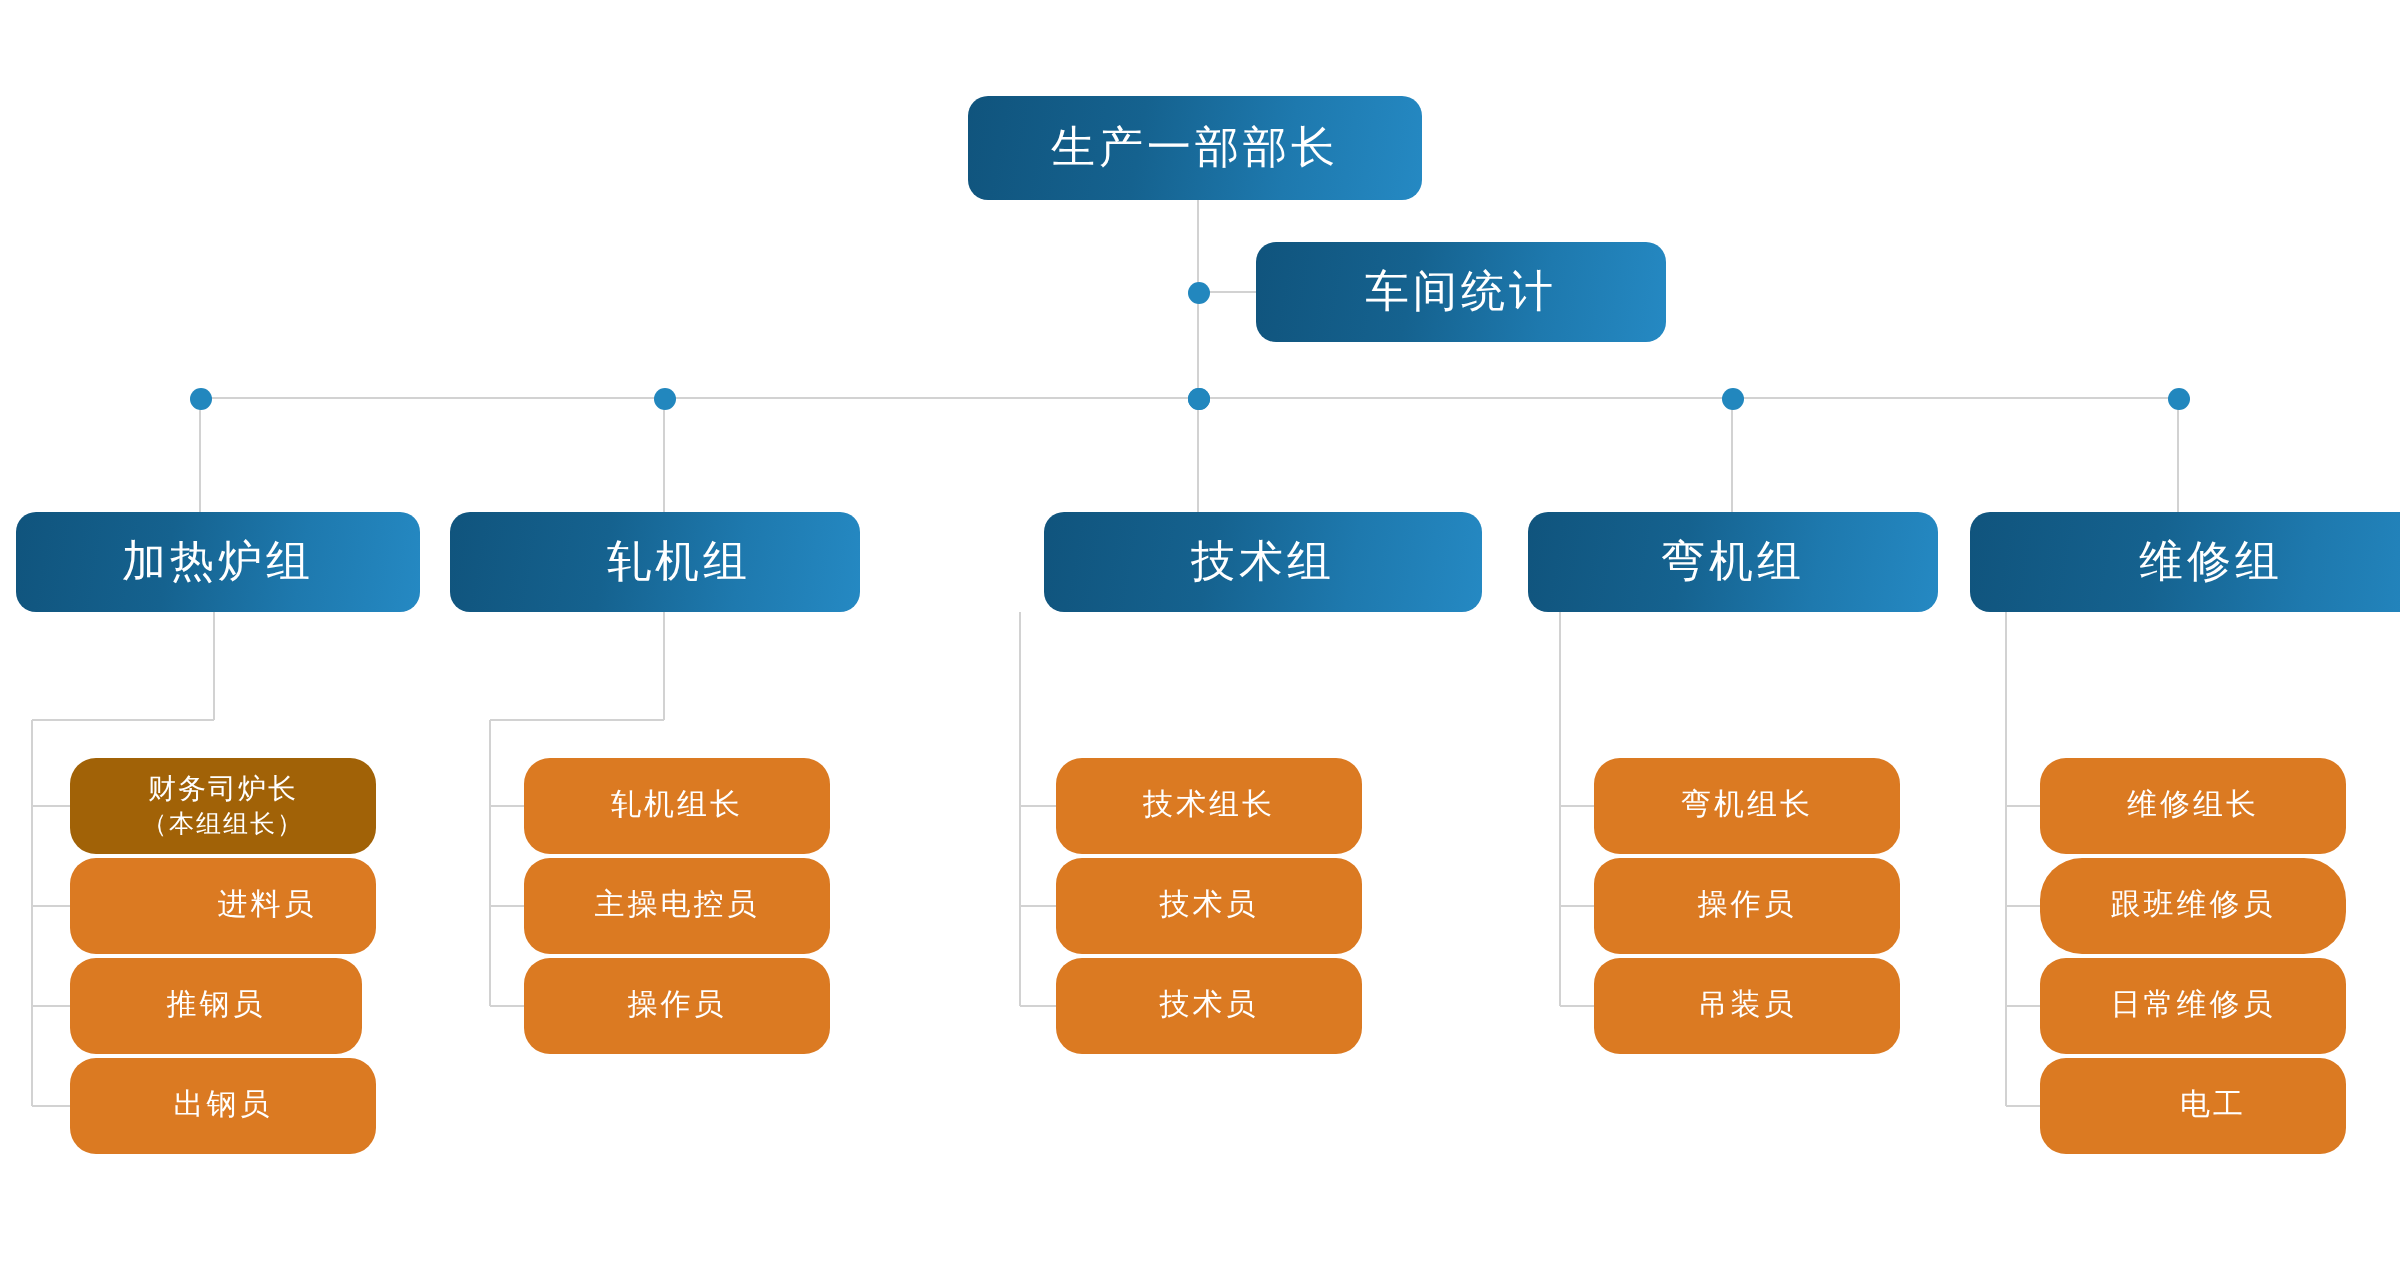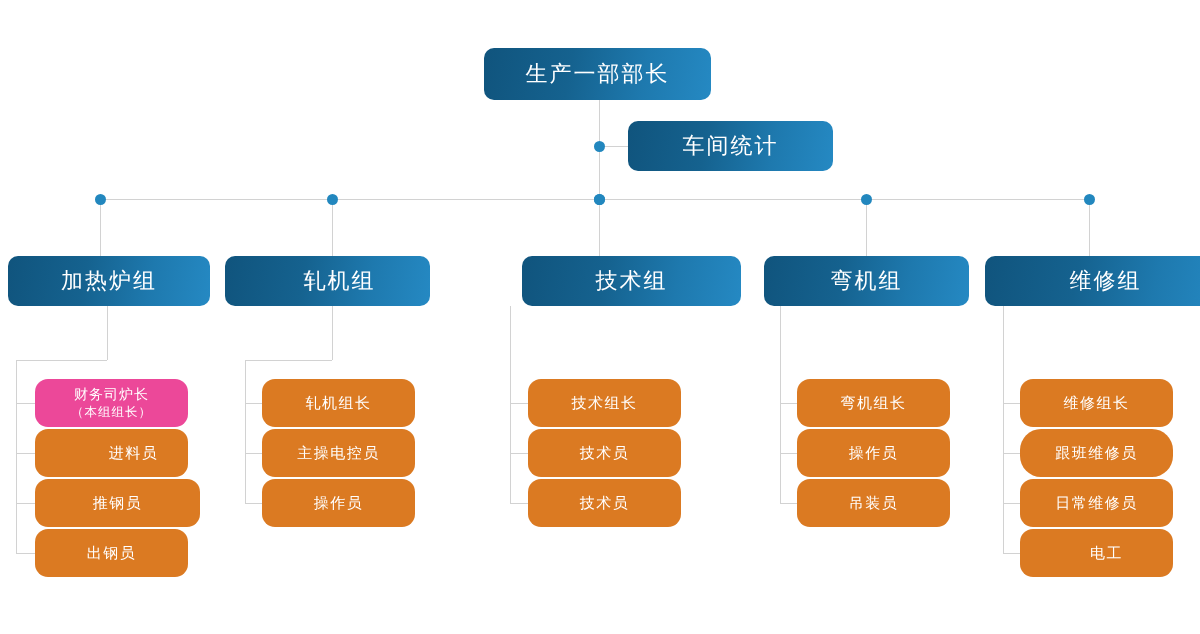--- a/index.html
+++ b/index.html
@@ -115,23 +115,23 @@
       <line x1="1003" y1="503" x2="1020" y2="503" stroke="#D2D2D2" stroke-width="1" shape-rendering="crispEdges"></line>
       <line x1="1003" y1="553" x2="1020" y2="553" stroke="#D2D2D2" stroke-width="1" shape-rendering="crispEdges"></line>
     </svg>
   <div id="nodes-layer">
       <div class="node blue root" style="left: 484px; top: 48px; width: 227px; height: 52px;"><div>生产一部部长</div></div>
       <div class="node blue" style="left: 628px; top: 121px; width: 205px; height: 50px;"><div>车间统计</div></div>
       <div class="dot" style="left: 593.5px; top: 140.5px; background: rgb(34, 135, 190);"></div>
       <div class="dot" style="left: 593.5px; top: 193.5px; background: rgb(34, 135, 190);"></div>
       <div class="dot" style="left: 94.5px; top: 193.5px; background: rgb(34, 135, 190);"></div>
       <div class="node blue" style="left: 8px; top: 256px; width: 202px; height: 50px;"><div>加热炉组</div></div>
-      <div class="node orange two-line" style="left: 35px; top: 379px; width: 153px; height: 48px; background: #ec4899;"><div>财务司炉长<span class="sub">（本组组长）</span></div></div>
+      <div class="node orange two-line" style="left: 35px; top: 379px; width: 153px; height: 48px; background: #a16207;"><div>财务司炉长<span class="sub">（本组组长）</span></div></div>
       <div class="node orange" style="left: 35px; top: 429px; width: 153px; height: 48px; background: rgb(219, 122, 34); padding-left: 44px;"><div>进料员</div></div>
-      <div class="node orange" style="left: 35px; top: 479px; width: 165px; height: 48px; background: rgb(219, 122, 34);"><div>推钢员</div></div>
+      <div class="node orange" style="left: 35px; top: 479px; width: 146px; height: 48px; background: rgb(219, 122, 34);"><div>推钢员</div></div>
       <div class="node orange" style="left: 35px; top: 529px; width: 153px; height: 48px; background: rgb(219, 122, 34);"><div>出钢员</div></div>
       <div class="dot" style="left: 326.5px; top: 193.5px; background: rgb(34, 135, 190);"></div>
       <div class="node blue" style="left: 225px; top: 256px; width: 205px; height: 50px; padding-left: 24px;"><div>轧机组</div></div>
       <div class="node orange" style="left: 262px; top: 379px; width: 153px; height: 48px; background: rgb(219, 122, 34);"><div>轧机组长</div></div>
       <div class="node orange" style="left: 262px; top: 429px; width: 153px; height: 48px; background: rgb(219, 122, 34);"><div>主操电控员</div></div>
       <div class="node orange" style="left: 262px; top: 479px; width: 153px; height: 48px; background: rgb(219, 122, 34);"><div>操作员</div></div>
       <div class="dot" style="left: 593.5px; top: 193.5px; background: rgb(34, 135, 190);"></div>
       <div class="node blue" style="left: 494px; top: 256px; width: 219px; height: 50px; margin-left: 28px;"><div>技术组</div></div>
       <div class="node orange" style="left: 528px; top: 379px; width: 153px; height: 48px; background: rgb(219, 122, 34);"><div>技术组长</div></div>
       <div class="node orange" style="left: 528px; top: 429px; width: 153px; height: 48px; background: rgb(219, 122, 34);"><div>技术员</div></div>

